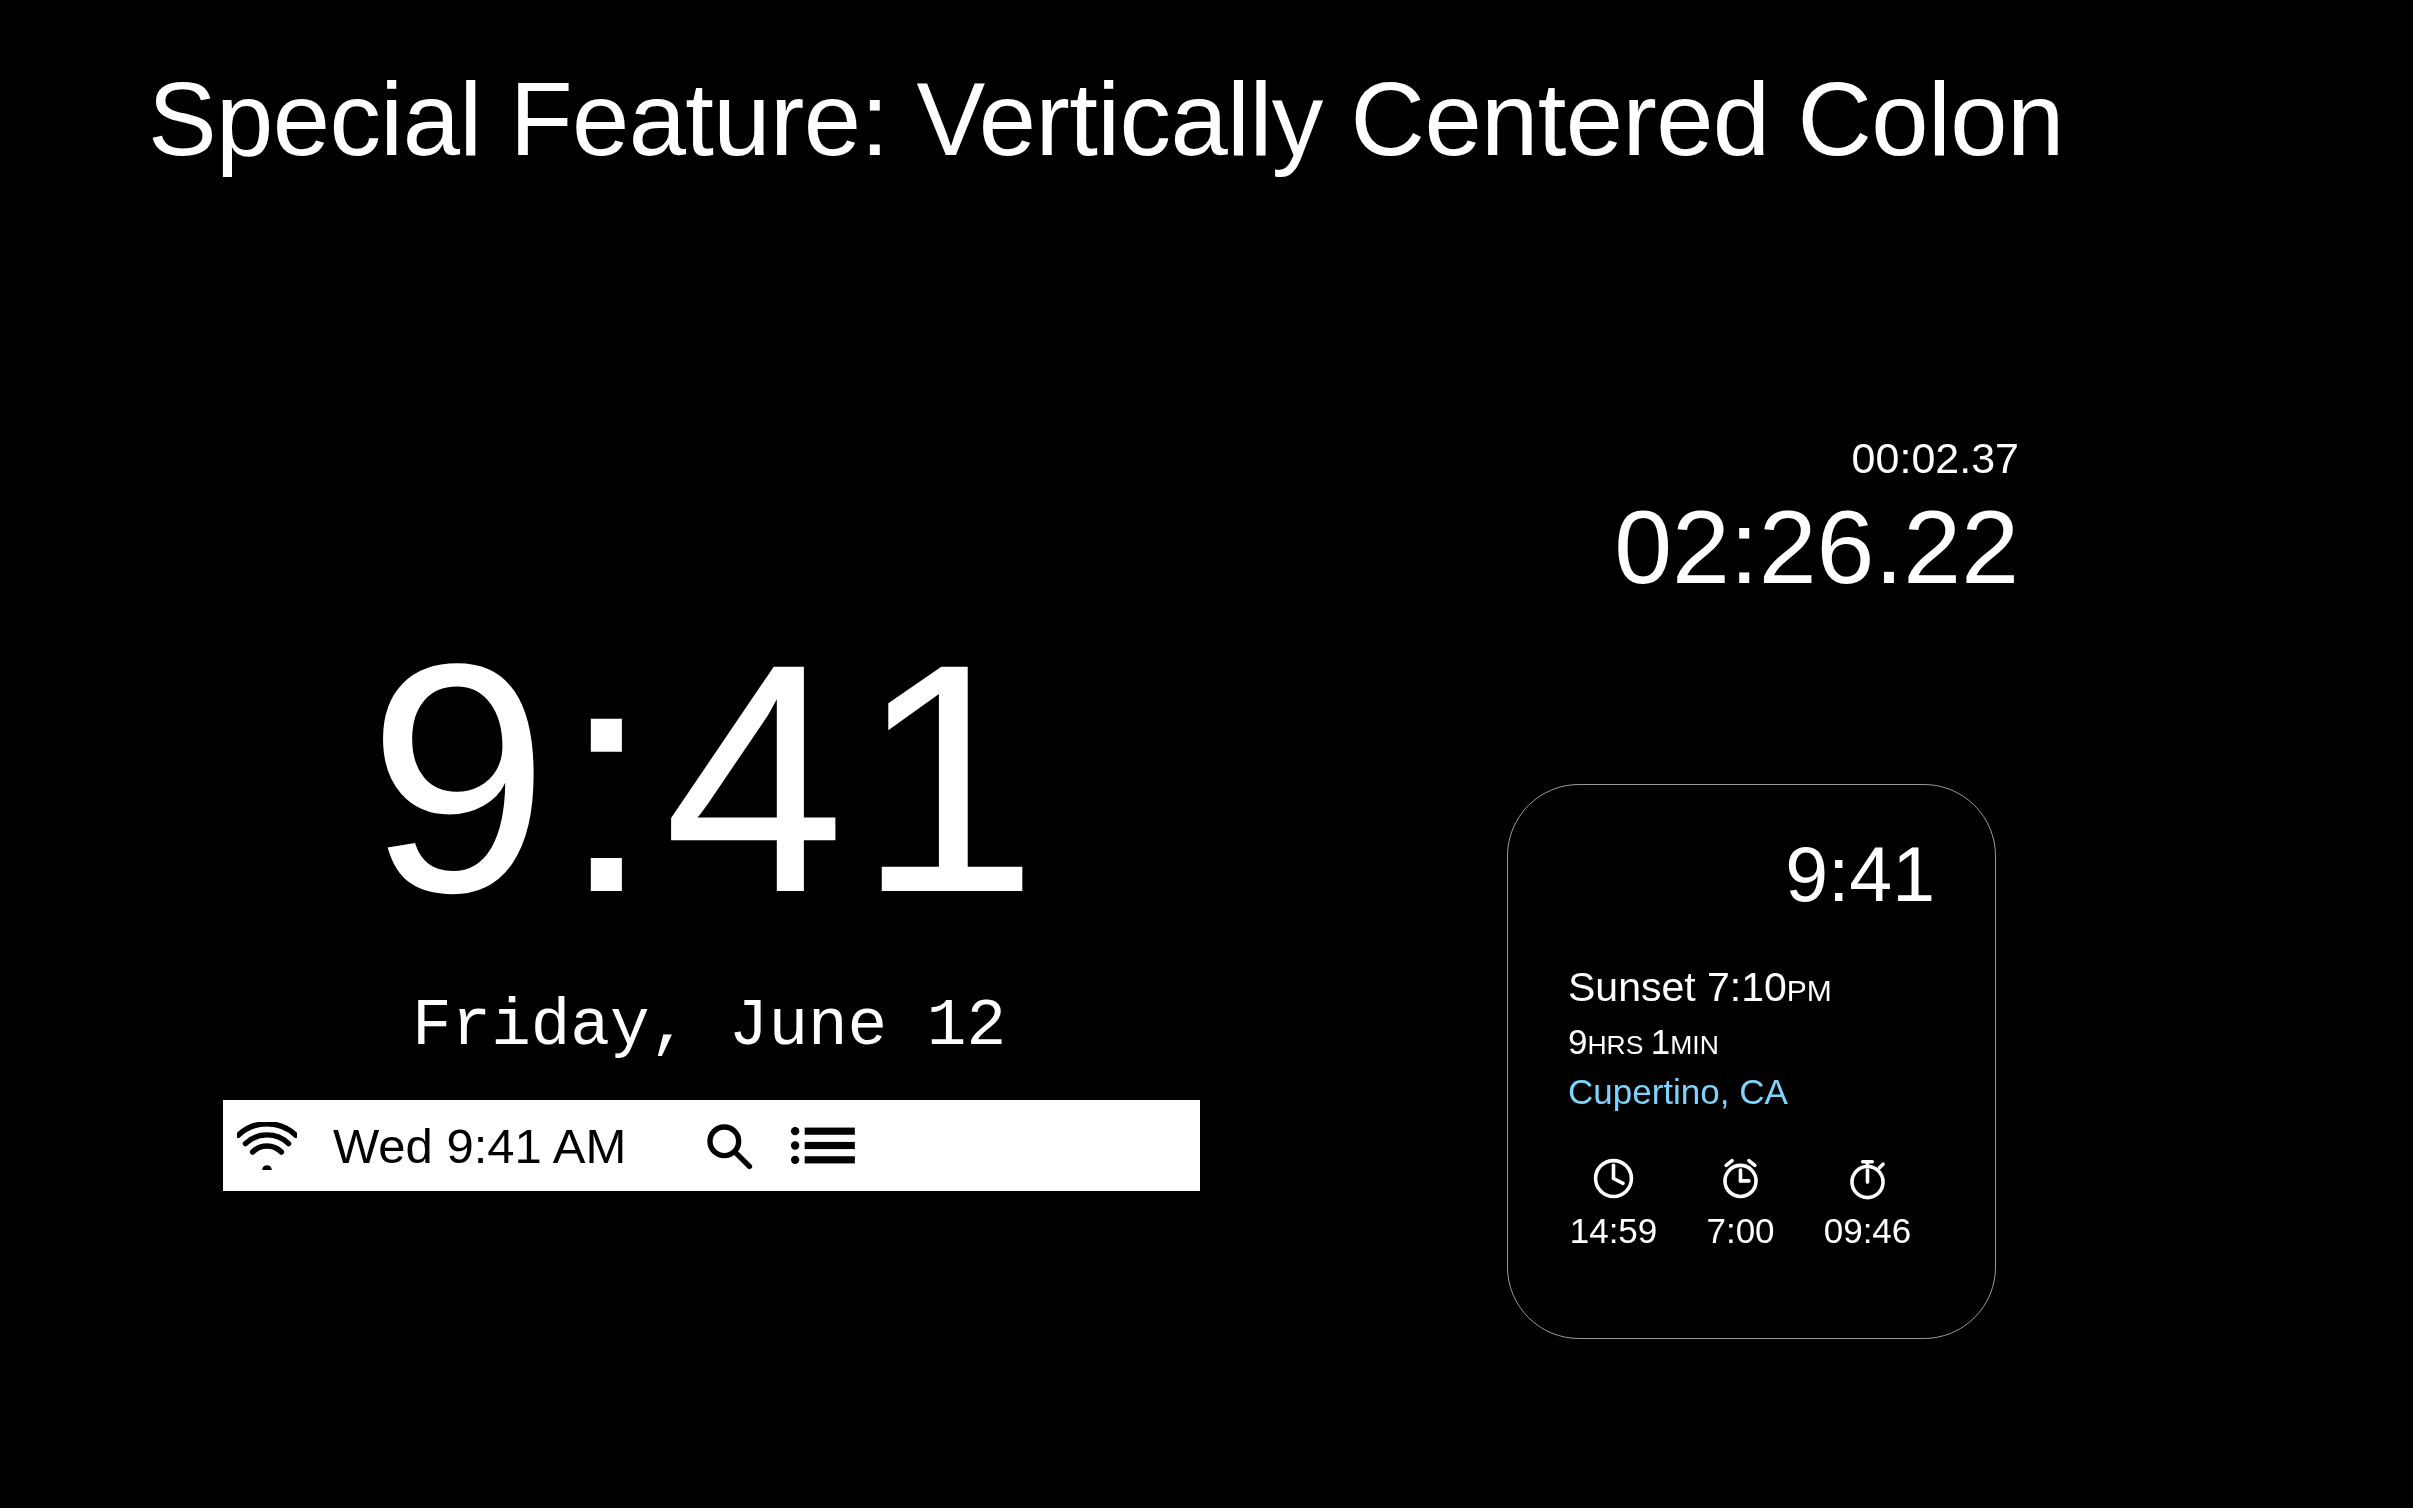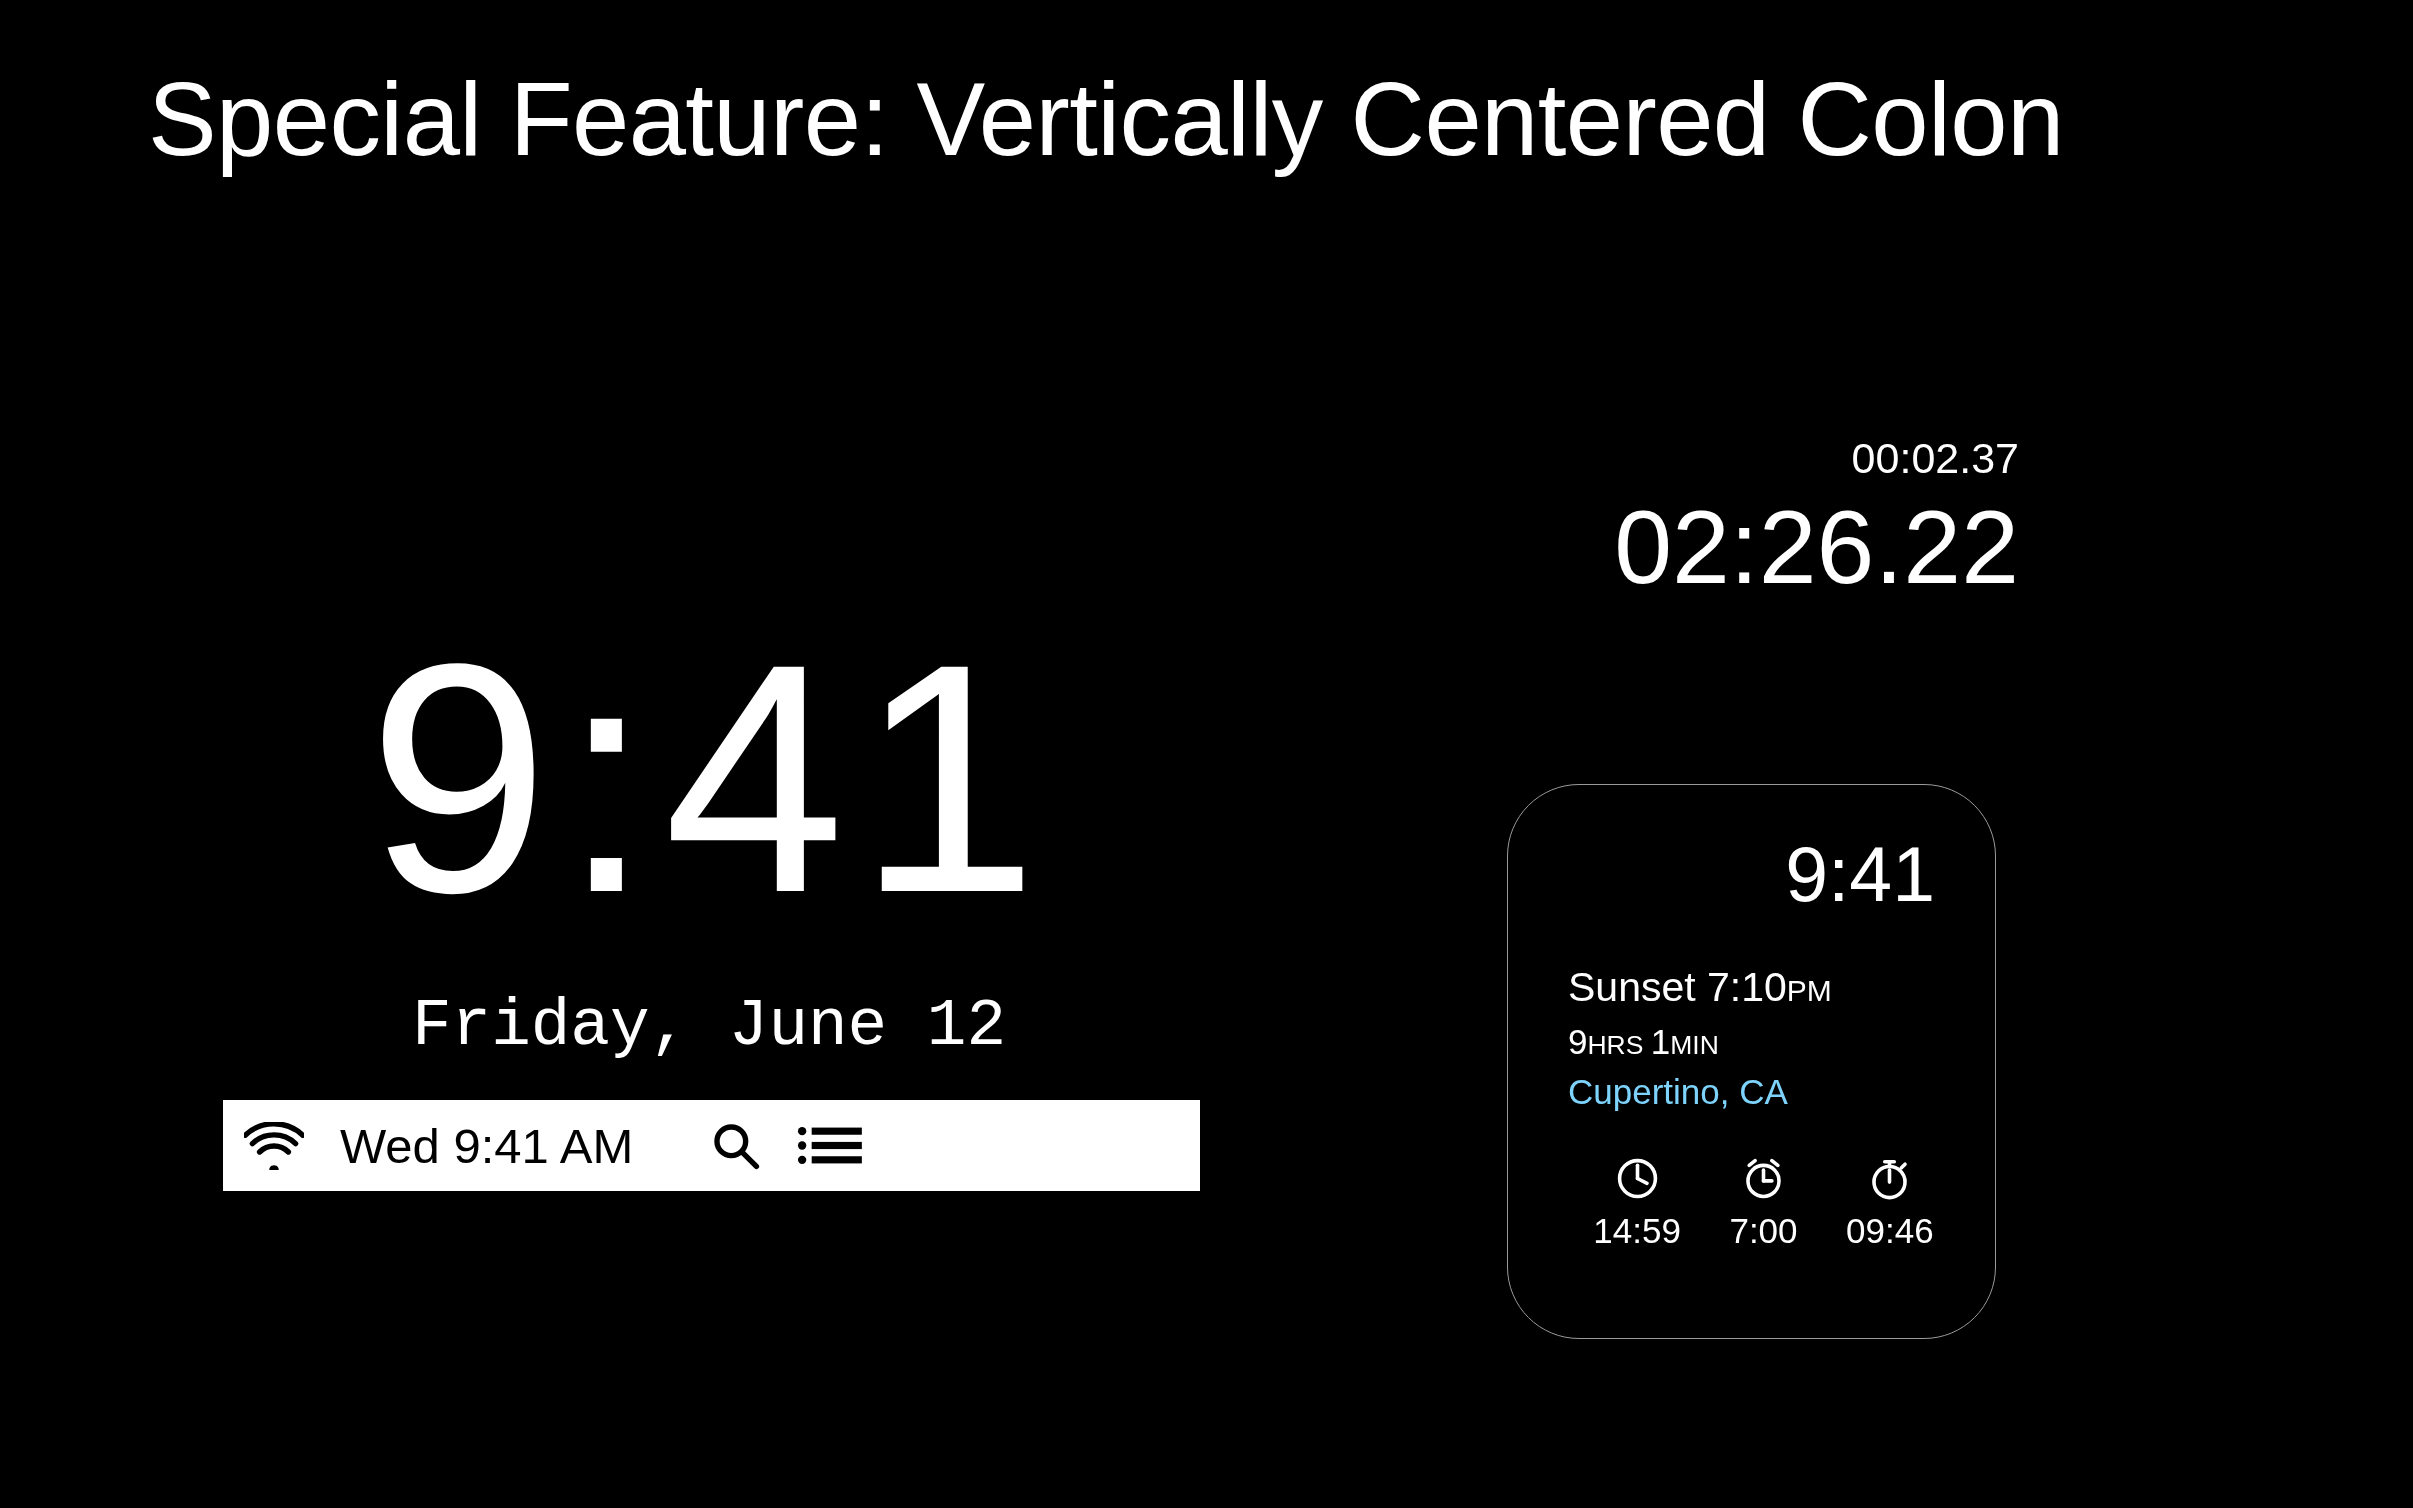--- a/index.html
+++ b/index.html
@@ -72,21 +72,21 @@
     position: absolute;
     left: 223px;
     top: 1100px;
     width: 977px;
     height: 91px;
     background: #fff;
     color: #000;
     display: flex;
     align-items: center;
     gap: 36px;
-    padding: 0 21px;
+    padding: 0 14px;
     font-size: 49px;
     font-weight: 400;
   }
   .menubar .wifi-icon,
   .menubar .search-icon,
   .menubar .list-icon { display: block; flex: 0 0 auto; }
   .menubar .mb-time { flex: 0 0 auto; }
   .menubar .spacer { flex: 0 0 6px; }
 
   
@@ -124,21 +124,20 @@
   .watch .location {
     font-size: 35px;
     font-weight: 400;
     color: #7dd3fc;
     line-height: 1.45;
   }
   .watch .complications {
     display: flex;
     gap: 36px;
     margin-top: 39px;
-    margin-left: 24px;
   }
   .watch .comp { text-align: center; width: 91px; }
   .watch .comp svg { display: block; margin: 0 auto 11px auto; }
   .watch .comp .val { font-size: 35px; font-weight: 400; }
 </style>
 </head>
 <body>
 
 <div class="slide">
 

